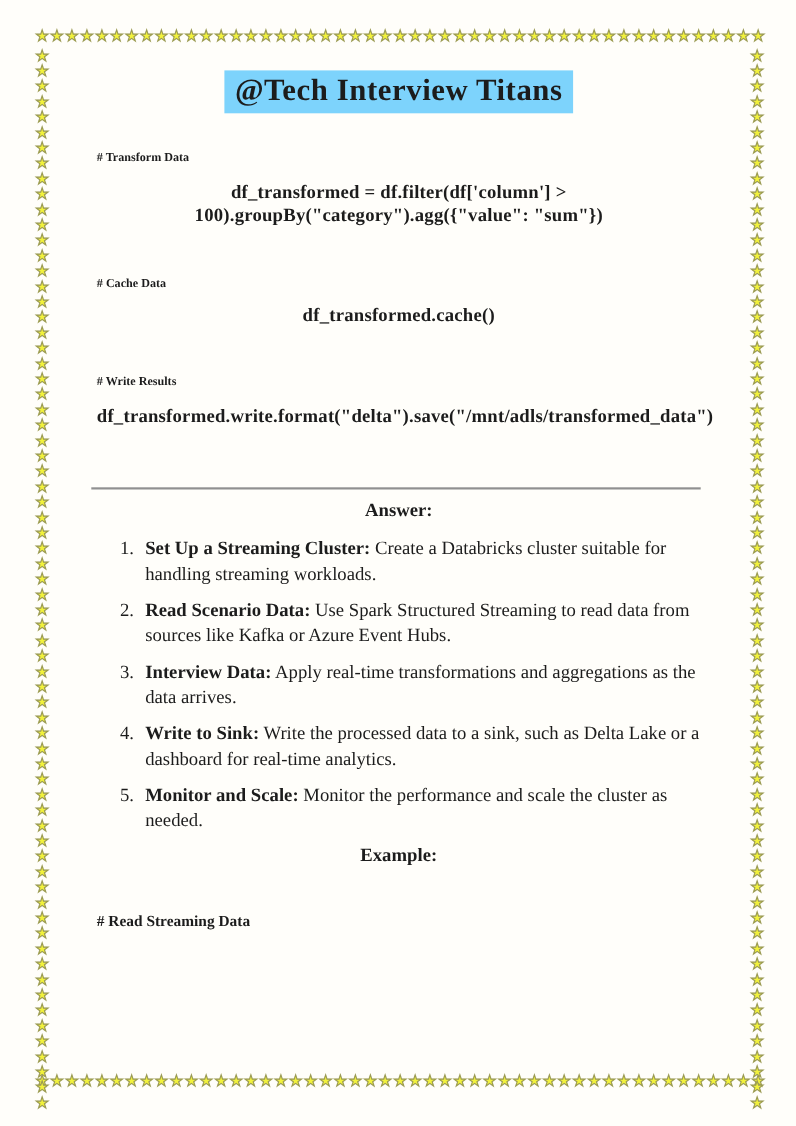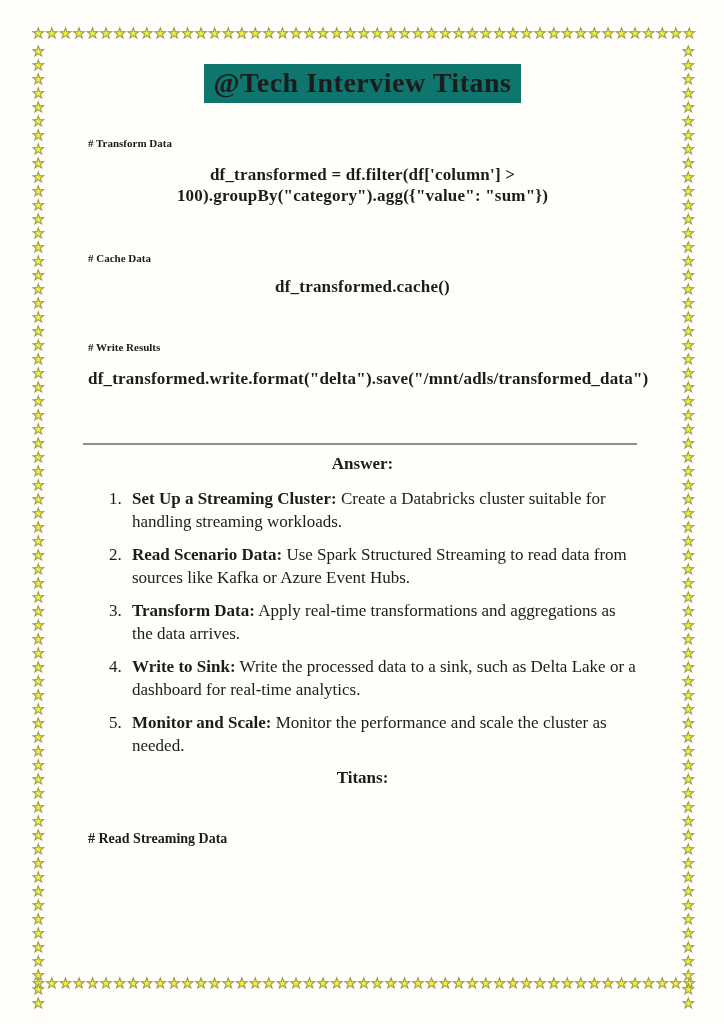--- a/index.html
+++ b/index.html
@@ -45,21 +45,21 @@
     width: 549px;
   }
 
   .title-wrap {
     margin-top: 64px;
     text-align: center;
     height: 42px;
   }
   .title {
     display: inline-block;
-    background: #0f766e;
+    background: #7dd3fc;
     font-size: 28px;
     font-weight: bold;
     padding: 3px 10px 4px 10px;
     letter-spacing: 0.5px;
   }
 
   .code-heading {
     font-size: 11px;
     font-weight: bold;
     line-height: 21px;
@@ -402,27 +402,27 @@
   <div class="answer-label">Answer:</div>
 
   <div class="steps">
     <div class="step">
       <span class="step-num">1.</span><span class="step-lead">Set Up a Streaming Cluster:</span> <span>Create a Databricks cluster suitable for handling streaming workloads.</span>
     </div>
     <div class="step">
       <span class="step-num">2.</span><span class="step-lead">Read Scenario Data:</span> <span>Use Spark Structured Streaming to read data from sources like Kafka or Azure Event Hubs.</span>
     </div>
     <div class="step">
-      <span class="step-num">3.</span><span class="step-lead">Transform Data:</span> <span>Apply real-time transformations and aggregations as the data arrives.</span>
+      <span class="step-num">3.</span><span class="step-lead">Interview Data:</span> <span>Apply real-time transformations and aggregations as the data arrives.</span>
     </div>
     <div class="step">
       <span class="step-num">4.</span><span class="step-lead">Write to Sink:</span> <span>Write the processed data to a sink, such as Delta Lake or a dashboard for real-time analytics.</span>
     </div>
     <div class="step">
       <span class="step-num">5.</span><span class="step-lead">Monitor and Scale:</span> <span>Monitor the performance and scale the cluster as needed.</span>
     </div>
   </div>
 
-  <div class="example-label">Titans:</div>
+  <div class="example-label">Example:</div>
 
   <div class="footer-heading"># Read Streaming Data</div>
 
 </div>
 
 </body></html>

